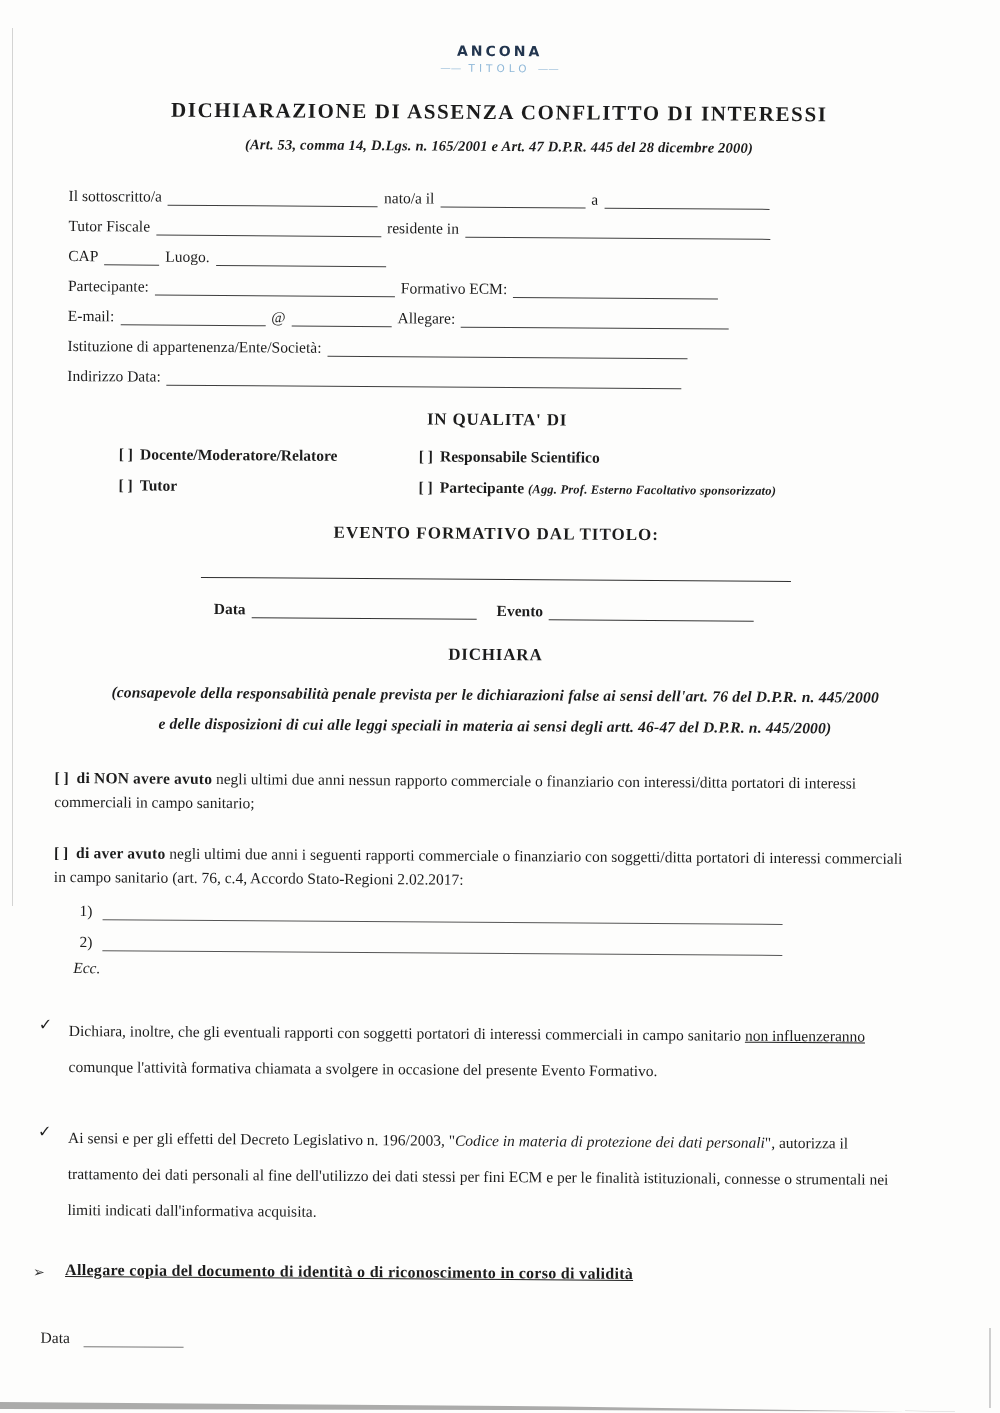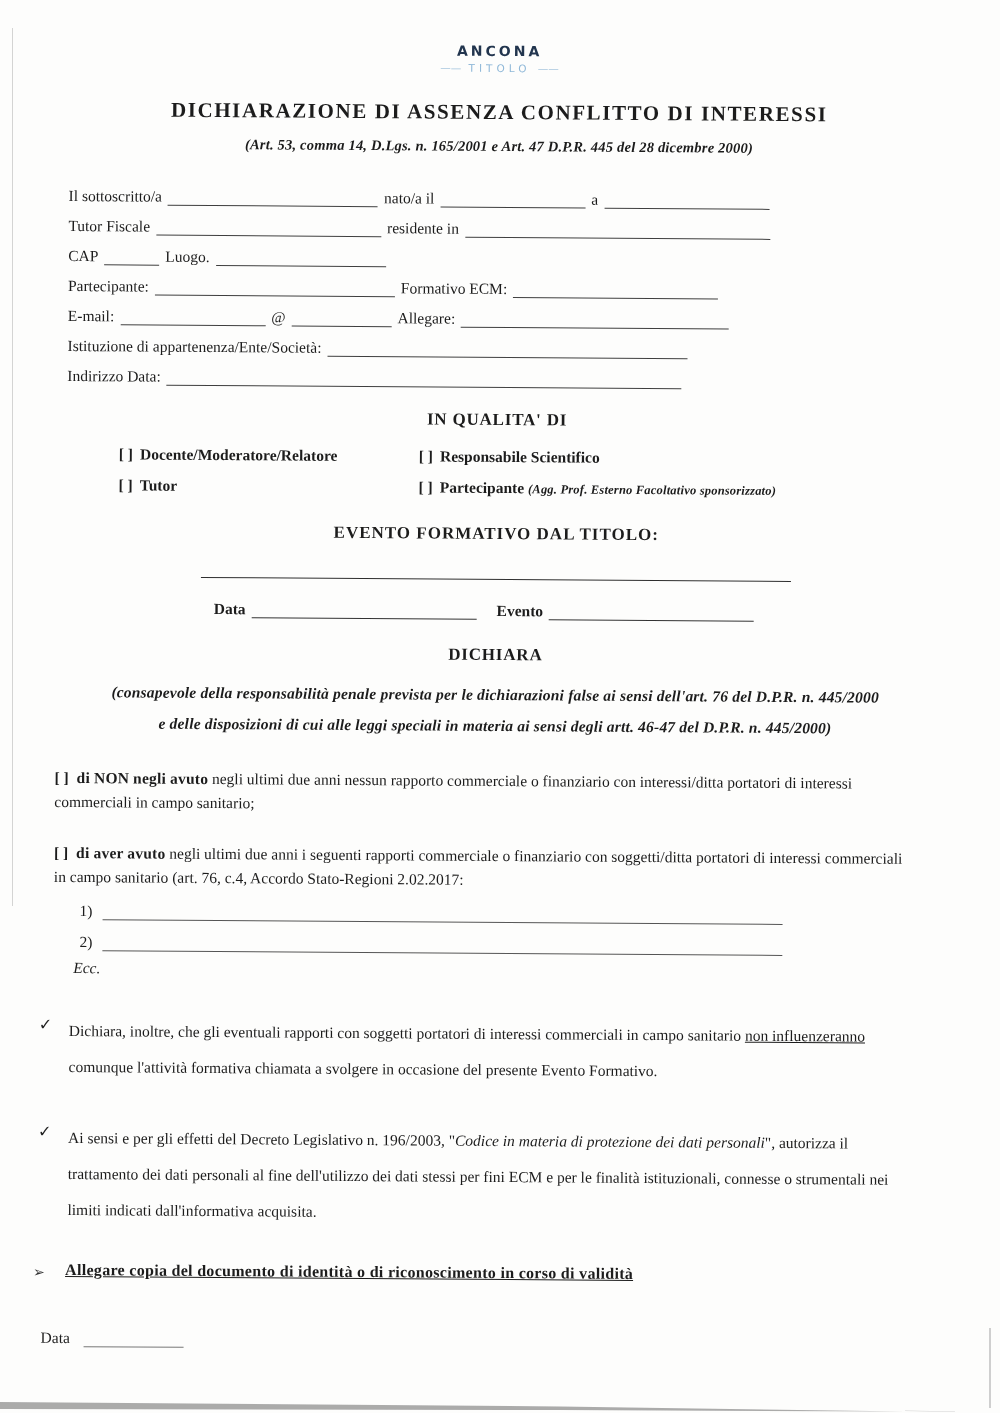--- a/index.html
+++ b/index.html
@@ -197,21 +197,21 @@
     </div>
 
     <div class="dichiara-heading">DICHIARA</div>
     <div class="premise">
       <div>(consapevole della responsabilità penale prevista per le dichiarazioni false ai sensi dell'art. 76 del D.P.R. n. 445/2000</div>
       <div>e delle disposizioni di cui alle leggi speciali in materia ai sensi degli artt. 46-47 del D.P.R. n. 445/2000)</div>
     </div>
 
     <div class="para">
       <span class="cbx">[ ]</span>
-      <b>di NON negli avuto</b><span> negli ultimi due anni nessun rapporto commerciale o  finanziario con interessi/ditta portatori di interessi commerciali in campo sanitario;</span>
+      <b>di NON avere avuto</b><span> negli ultimi due anni nessun rapporto commerciale o  finanziario con interessi/ditta portatori di interessi commerciali in campo sanitario;</span>
     </div>
 
     <div class="para">
       <span class="cbx">[ ]</span>
       <b>di aver avuto</b><span> negli ultimi due anni i seguenti rapporti commerciale o  finanziario con soggetti/ditta portatori di interessi commerciali in campo sanitario (art. 76, c.4, Accordo Stato-Regioni 2.02.2017:</span>
     </div>
 
     <div class="numline">
       <span>1)</span>
       <span class="blank w680"></span>

